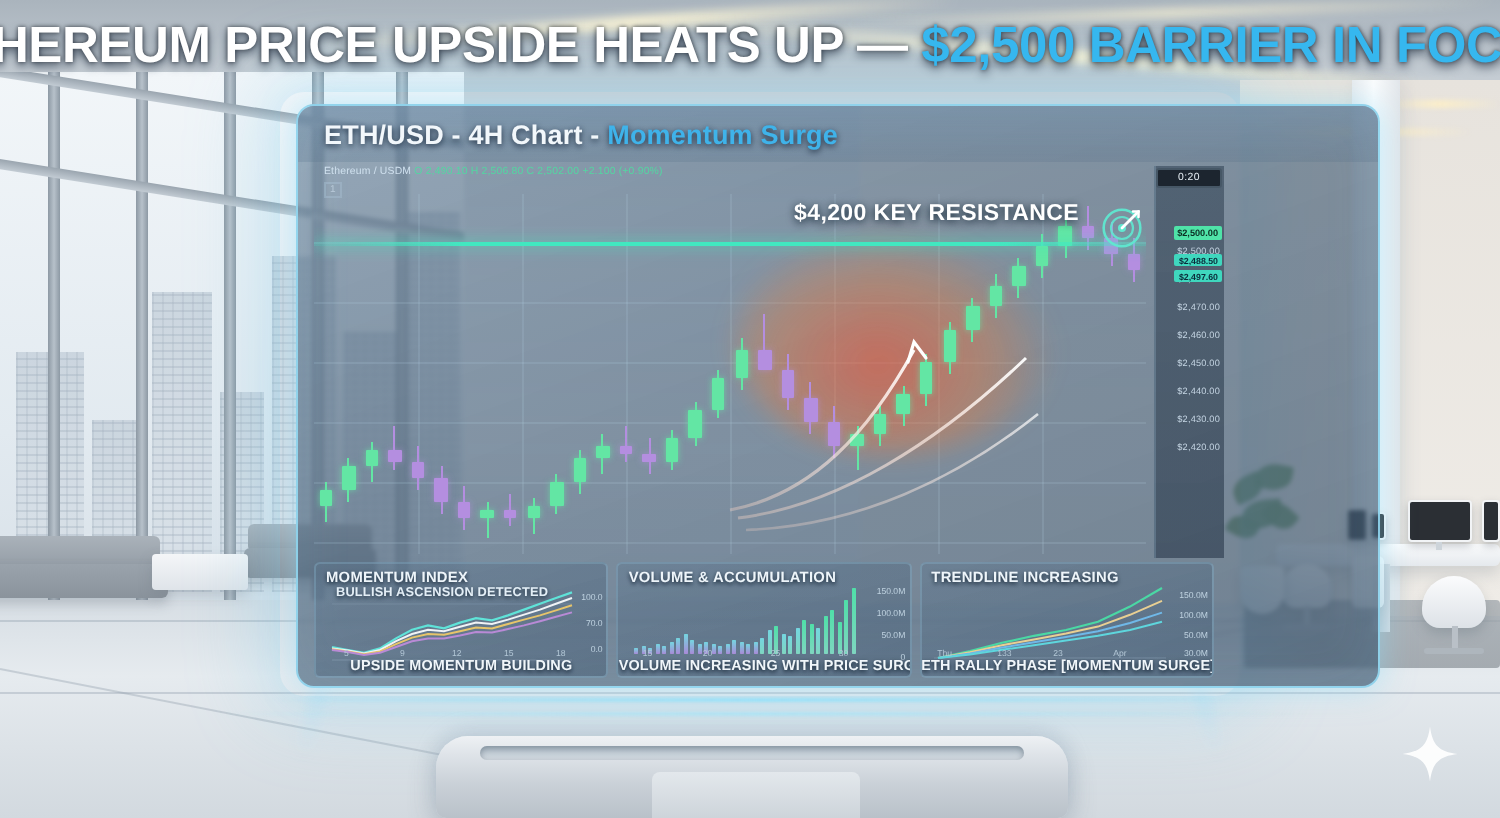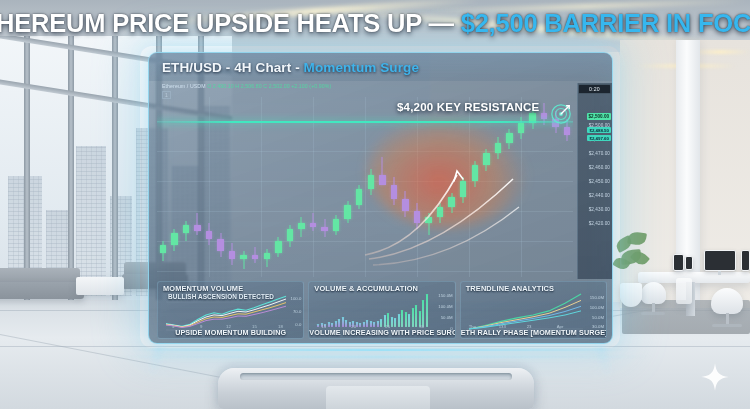--- a/index.html
+++ b/index.html
@@ -82,21 +82,21 @@
   .title-band { position:absolute; left:0; top:0; width:750px; height:46px; z-index:40;
     display:flex; align-items:center; justify-content:center; }
   .headline { font-size:25.5px; font-weight:bold; letter-spacing:-.2px; white-space:nowrap;
     text-shadow:0 2px 5px rgba(25,40,60,.75), 0 0 2px rgba(0,0,0,.6); }
   .headline .w { color:#ffffff; }
   .headline .b { color:#36b7ef; }
 
   
   .holo-glow { position:absolute; left:140px; top:46px; width:480px; height:302px; z-index:18;
     border-radius:12px; box-shadow:0 0 38px 10px rgba(120,200,235,.28); pointer-events:none; }
-  .holo { position:absolute; left:148px; top:52px; width:465px; height:292px; z-index:20;
+  .holo { position:absolute; left:148px; top:52px; width:542px; height:292px; z-index:20;
     border:1.6px solid rgba(150,225,250,.85); border-radius:9px;
     background:linear-gradient(160deg, rgba(96,122,146,.62), rgba(72,96,120,.66) 45%, rgba(60,84,108,.7));
     backdrop-filter:blur(1px);
     box-shadow:0 0 16px rgba(140,220,250,.55), inset 0 0 28px rgba(150,210,240,.12);
     overflow:hidden; }
   .holo-header { position:absolute; left:0; top:0; width:100%; height:28px;
     display:flex; align-items:center; padding-left:13px;
     background:linear-gradient(180deg,rgba(110,140,168,.45),rgba(80,108,134,.22)); }
   .holo-title { font-size:13.5px; font-weight:bold; color:#f2f7fb; letter-spacing:.1px;
     text-shadow:0 1px 3px rgba(10,25,45,.85); }
@@ -485,21 +485,21 @@
           <div class="pa-hl" style="top: 30px;">$2,500.00</div>
           <div class="pa-hl2" style="top: 44px;">$2,488.50</div>
           <div class="pa-hl2" style="top: 52px; background: rgb(63, 215, 190);">$2,497.60</div>
         </div>
     </div>
     <div class="timer-badge">0:20</div>
 
     <div class="subs">
 
       <div class="sub">
-        <div class="sub-title">MOMENTUM VOLUME</div>
+        <div class="sub-title">MOMENTUM INDEX</div>
         <div class="sub-sub">BULLISH ASCENSION DETECTED</div>
         <svg class="sub-svg" width="148" height="58" viewBox="0 0 148 58">
           <line x1="8" y1="48" x2="128" y2="48" stroke="rgba(180,205,225,.28)" stroke-width=".5"></line>
           <line x1="8" y1="20" x2="128" y2="20" stroke="rgba(180,205,225,.18)" stroke-width=".5"></line>
           <polyline id="ml0" fill="none" stroke="#5fe3d8" stroke-width="1.1" points="8.0,41.5 16.0,43.0 24.0,44.4 32.0,42.2 40.0,37.2 48.0,32.9 56.0,30.7 64.0,32.2 72.0,29.3 80.0,27.1 88.0,28.2 96.0,25.7 104.0,22.8 112.0,19.9 120.0,17.0 128.0,14.2"></polyline>
           <polyline id="ml1" fill="none" stroke="#f0f3f6" stroke-width="1" points="8.0,42.2 16.0,43.3 24.0,44.8 32.0,43.0 40.0,38.6 48.0,35.0 56.0,32.9 64.0,33.6 72.0,31.4 80.0,29.3 88.0,30.0 96.0,27.8 104.0,25.3 112.0,22.8 120.0,19.9 128.0,17.0"></polyline>
           <polyline id="ml2" fill="none" stroke="#e6c46a" stroke-width="1" points="8.0,42.6 16.0,43.7 24.0,45.1 32.0,43.7 40.0,40.1 48.0,36.8 56.0,35.0 64.0,35.4 72.0,33.6 80.0,31.8 88.0,32.2 96.0,30.0 104.0,27.8 112.0,25.7 120.0,23.2 128.0,20.6"></polyline>
           <polyline id="ml3" fill="none" stroke="#b98ad6" stroke-width="1" points="8.0,43.0 16.0,44.0 24.0,45.5 32.0,44.4 40.0,41.5 48.0,38.6 56.0,37.2 64.0,37.2 72.0,35.8 80.0,34.0 88.0,34.3 96.0,32.5 104.0,30.7 112.0,28.6 120.0,26.4 128.0,24.2"></polyline>
         </svg>
         <div class="ax-y" style="top:14px;">100.0</div>
@@ -554,21 +554,21 @@
         <div class="ax-y" style="top:33px;">50.0M</div>
         <div class="ax-y" style="top:44px;">0</div>
         <div class="ax-x" style="left:12px;">15</div>
         <div class="ax-x" style="left:42px;">20</div>
         <div class="ax-x" style="left:76px;">25</div>
         <div class="ax-x" style="left:110px;">30</div>
         <div class="sub-foot">VOLUME INCREASING WITH PRICE SURGE</div>
       </div>
 
       <div class="sub">
-        <div class="sub-title">TRENDLINE ANALYTICS</div>
+        <div class="sub-title">TRENDLINE INCREASING</div>
         <svg class="sub-svg" width="148" height="58" viewBox="0 0 148 58">
           <line x1="6" y1="47" x2="122" y2="47" stroke="rgba(180,205,225,.28)" stroke-width=".5"></line>
           <polyline id="tl0" fill="none" stroke="#4ad8a4" stroke-width="1.1" points="8.0,47.0 24.0,43.5 40.0,39.4 56.0,35.9 72.0,33.0 88.0,28.9 104.0,21.3 120.0,12.0"></polyline>
           <polyline id="tl1" fill="none" stroke="#e8cf92" stroke-width="1" points="8.0,47.0 24.0,44.1 40.0,40.6 56.0,37.7 72.0,34.8 88.0,31.3 104.0,25.4 120.0,18.4"></polyline>
           <polyline id="tl2" fill="none" stroke="#6fb8e8" stroke-width="1" points="8.0,47.0 24.0,44.7 40.0,41.8 56.0,39.1 72.0,36.5 88.0,33.6 104.0,29.5 120.0,24.3"></polyline>
           <polyline id="tl3" fill="none" stroke="#5ed6dd" stroke-width="1" points="8.0,47.0 24.0,45.3 40.0,42.9 56.0,40.6 72.0,38.3 88.0,35.9 104.0,33.0 120.0,28.9"></polyline>
         </svg>
         <div class="ax-y" style="top:13px;">150.0M</div>
         <div class="ax-y" style="top:23px;">100.0M</div>
         <div class="ax-y" style="top:33px;">50.0M</div>

